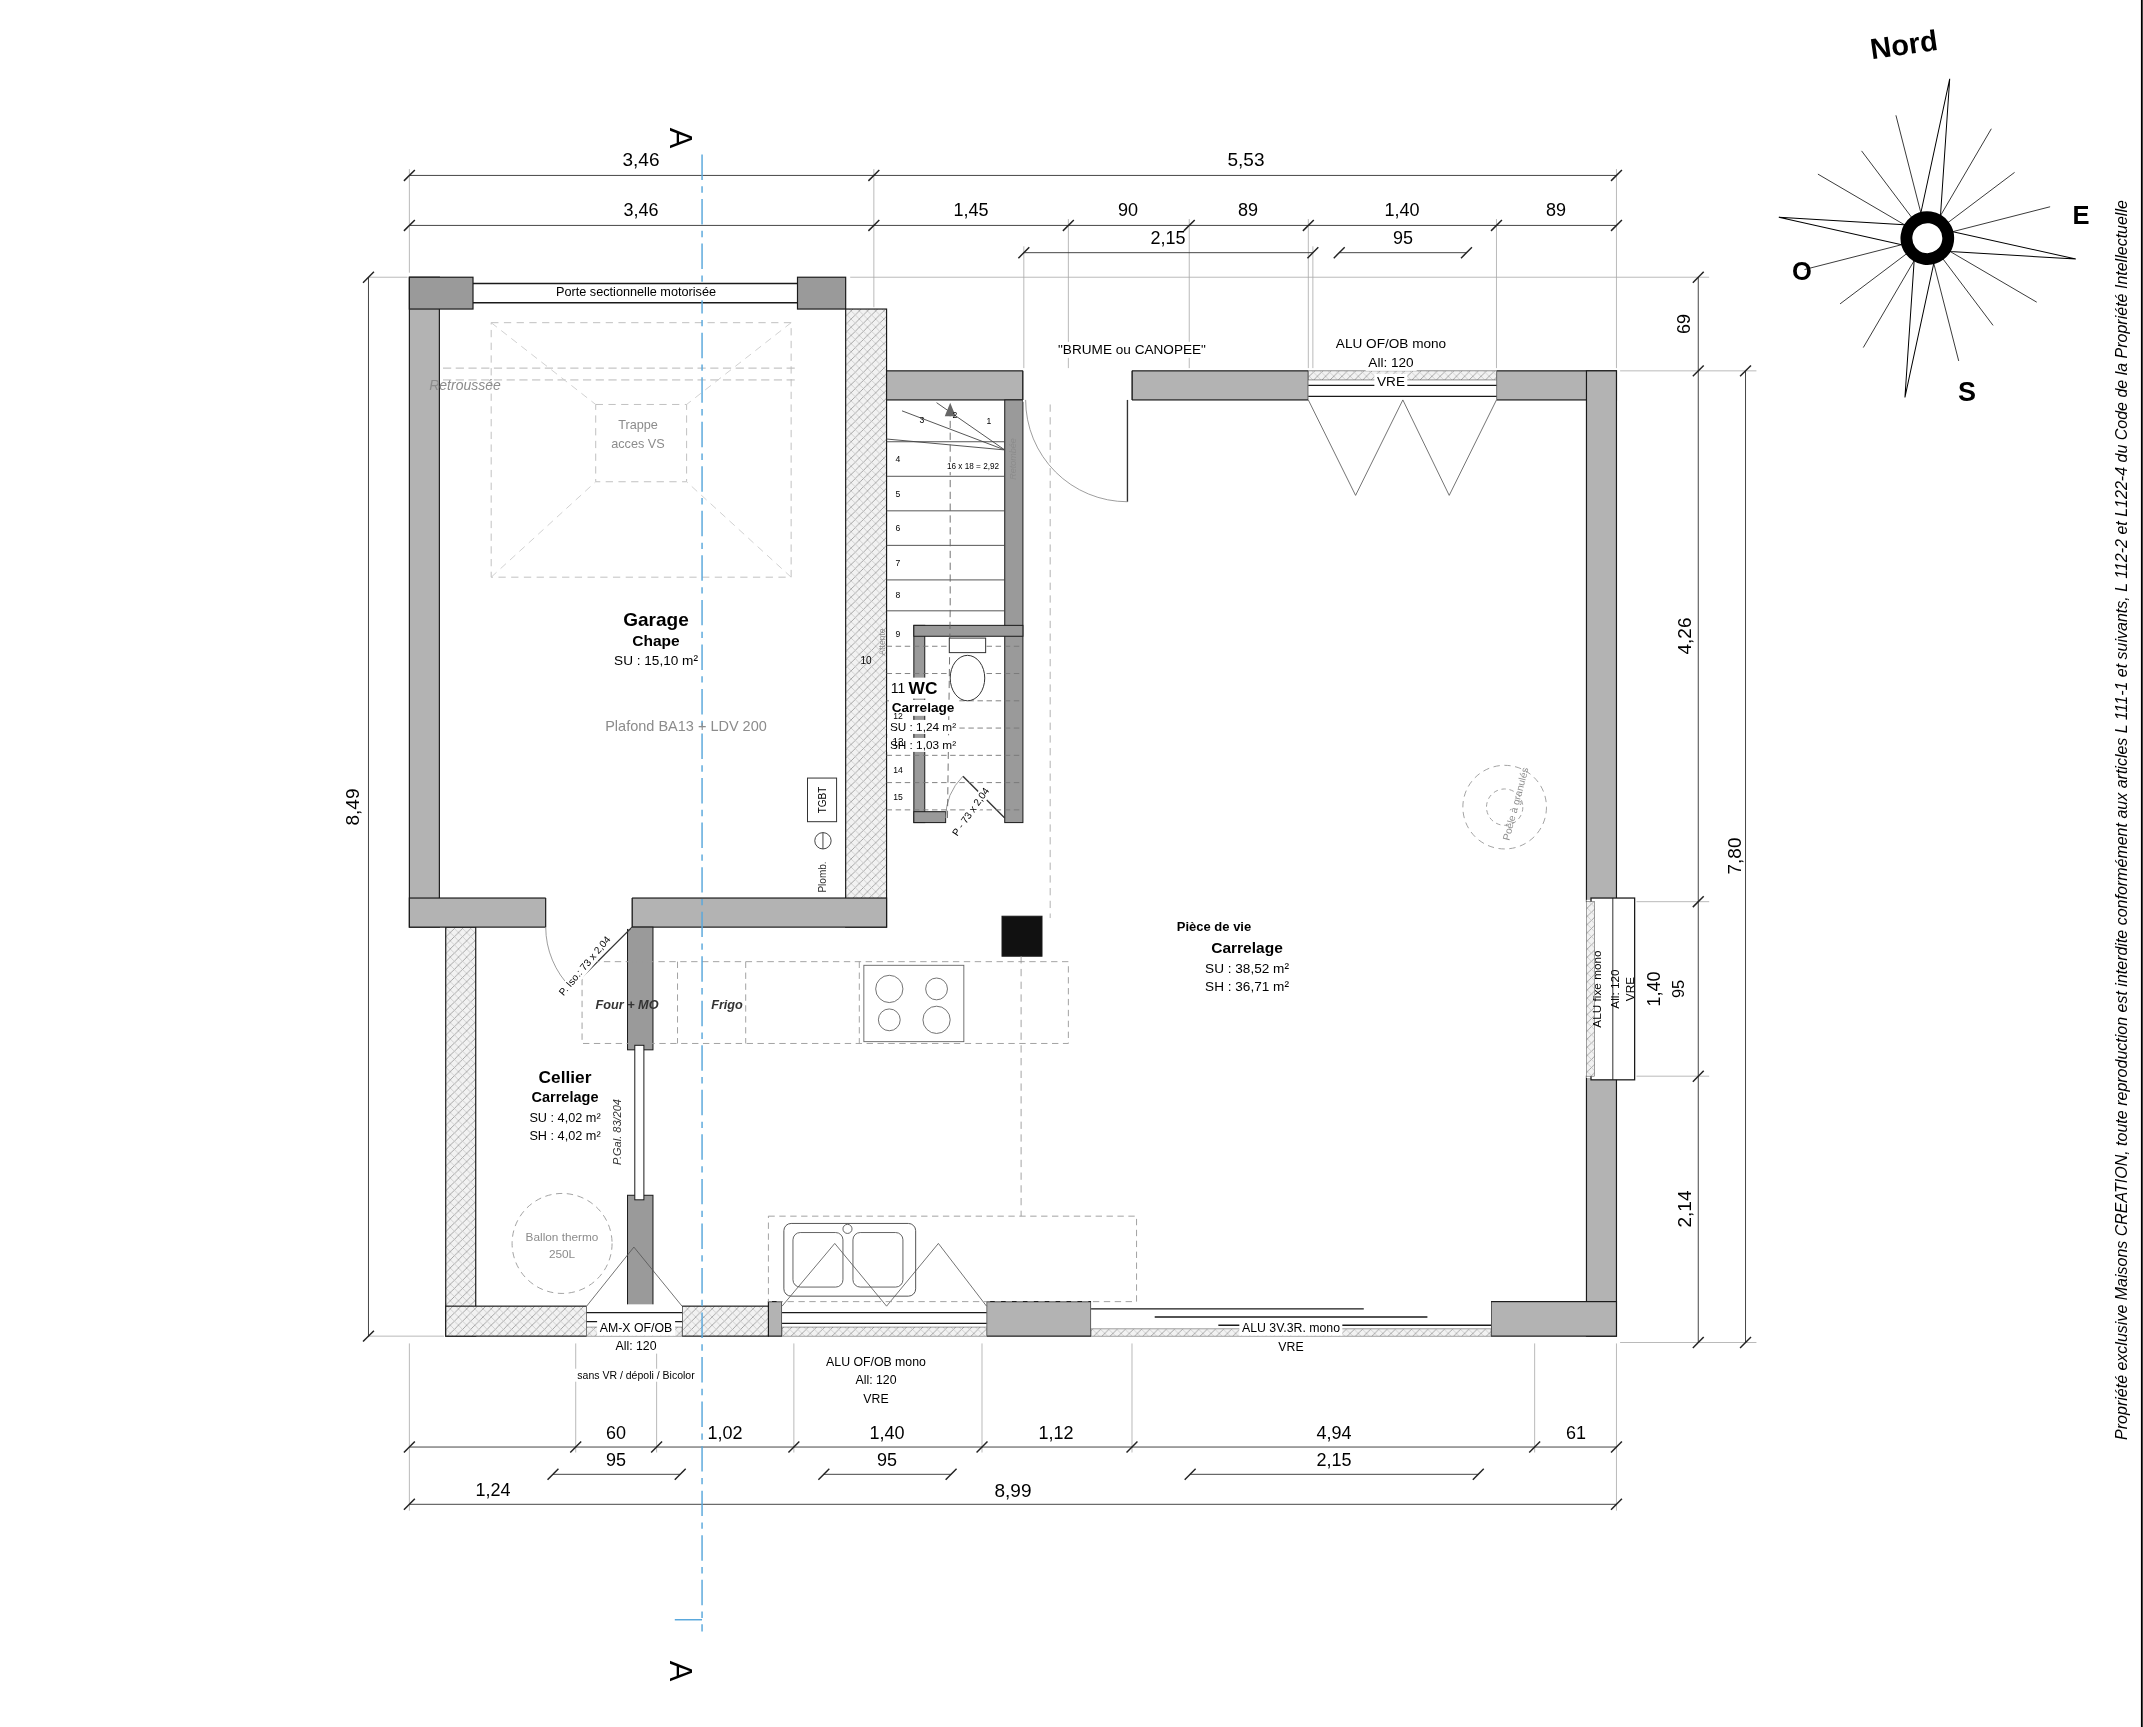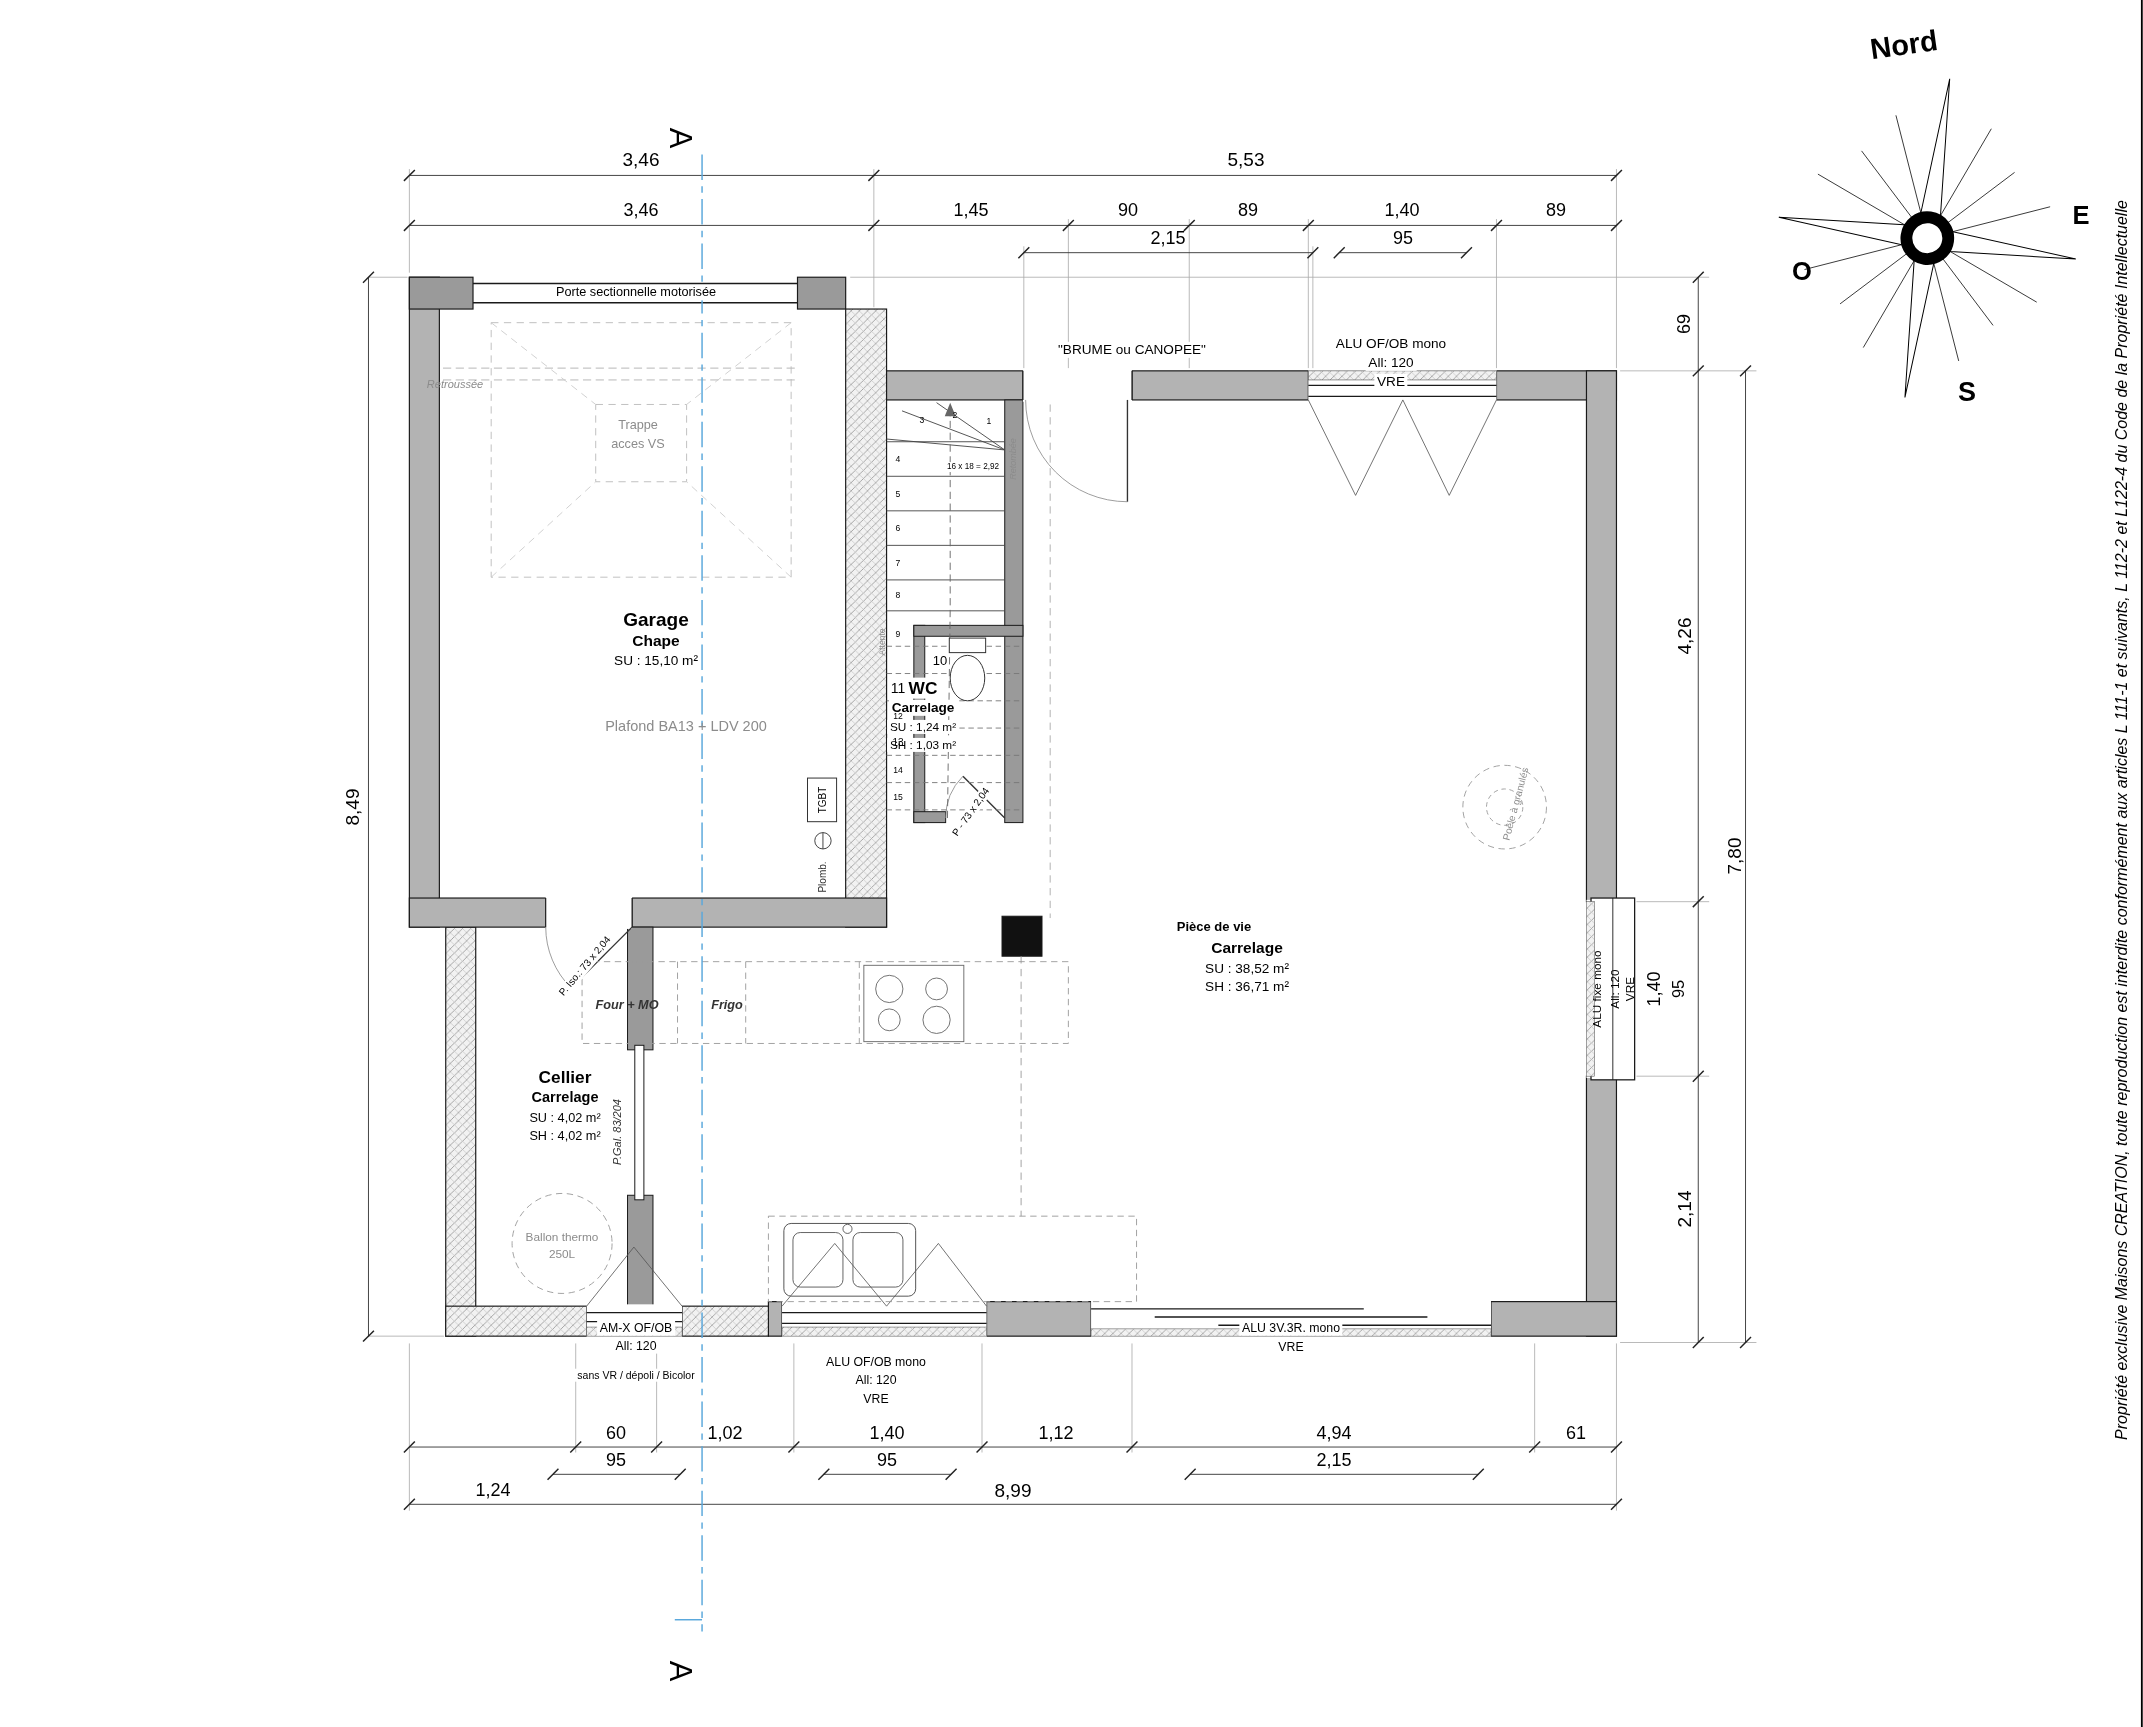--- a/index.html
+++ b/index.html
@@ -319,21 +319,21 @@
 <div class="lbl r90" style="left:680px;top:1671px;font-size:31px">A</div>
 
 <div class="lbl b" style="left:1904px;top:45px;font-size:29px;transform:translate(-50%,-50%) rotate(-8deg)">Nord</div>
 <div class="lbl b" style="left:2081px;top:215px;font-size:25.5px">E</div>
 <div class="lbl b" style="left:1802px;top:271px;font-size:25.5px">O</div>
 <div class="lbl b" style="left:1967px;top:392px;font-size:27px">S</div>
 
 <div class="lbl v i" style="left:2122px;top:820px;font-size:16px">Propriété exclusive Maisons CREATION, toute reproduction est interdite conformément aux articles L 111-1 et suivants, L 112-2 et L122-4 du Code de la Propriété Intellectuelle</div>
 
 <div class="lbl bg" style="left:636px;top:293px;font-size:12.7px">Porte sectionnelle motorisée</div>
-<div class="lbl i g" style="left:455px;top:385px;font-size:11px">Retroussée</div>
+<div class="lbl i g" style="left:465px;top:385px;font-size:14px">Retroussée</div>
 <div class="lbl g" style="left:638px;top:426px;font-size:12.7px">Trappe</div>
 <div class="lbl g" style="left:638px;top:445px;font-size:12.7px">acces VS</div>
 <div class="lbl b" style="left:656px;top:620px;font-size:19px">Garage</div>
 <div class="lbl b" style="left:656px;top:641px;font-size:15.5px">Chape</div>
 <div class="lbl" style="left:656px;top:661px;font-size:13.6px">SU : 15,10 m²</div>
 <div class="lbl g" style="left:686px;top:727px;font-size:14.5px">Plafond BA13 + LDV 200</div>
 
 <div class="lbl bg" style="left:1132px;top:350px;font-size:13.6px">"BRUME ou CANOPEE"</div>
 <div class="lbl bg" style="left:1391px;top:344px;font-size:13.6px">ALU OF/OB mono</div>
 <div class="lbl bg" style="left:1391px;top:363px;font-size:13.6px">All: 120</div>
@@ -384,21 +384,21 @@
 
 <div class="lbl" style="left:989px;top:421px;font-size:8.6px">1</div>
 <div class="lbl" style="left:955px;top:415px;font-size:8.6px">2</div>
 <div class="lbl" style="left:922px;top:420px;font-size:8.6px">3</div>
 <div class="lbl" style="left:898px;top:459px;font-size:8.6px">4</div>
 <div class="lbl" style="left:898px;top:494px;font-size:8.6px">5</div>
 <div class="lbl" style="left:898px;top:528px;font-size:8.6px">6</div>
 <div class="lbl" style="left:898px;top:563px;font-size:8.6px">7</div>
 <div class="lbl" style="left:898px;top:595px;font-size:8.6px">8</div>
 <div class="lbl" style="left:898px;top:634px;font-size:8.6px">9</div>
-<div class="lbl" style="left:940px;top:661px;font-size:13px">10</div>
+<div class="lbl" style="left:866px;top:661px;font-size:10px">10</div>
 <div class="lbl" style="left:898px;top:688px;font-size:14px">11</div>
 <div class="lbl" style="left:898px;top:716px;font-size:8.6px">12</div>
 <div class="lbl" style="left:898px;top:743px;font-size:10px">13</div>
 <div class="lbl" style="left:898px;top:770px;font-size:8.6px">14</div>
 <div class="lbl" style="left:898px;top:797px;font-size:8.6px">15</div>
 
 </div>
 
 
 </body></html>

